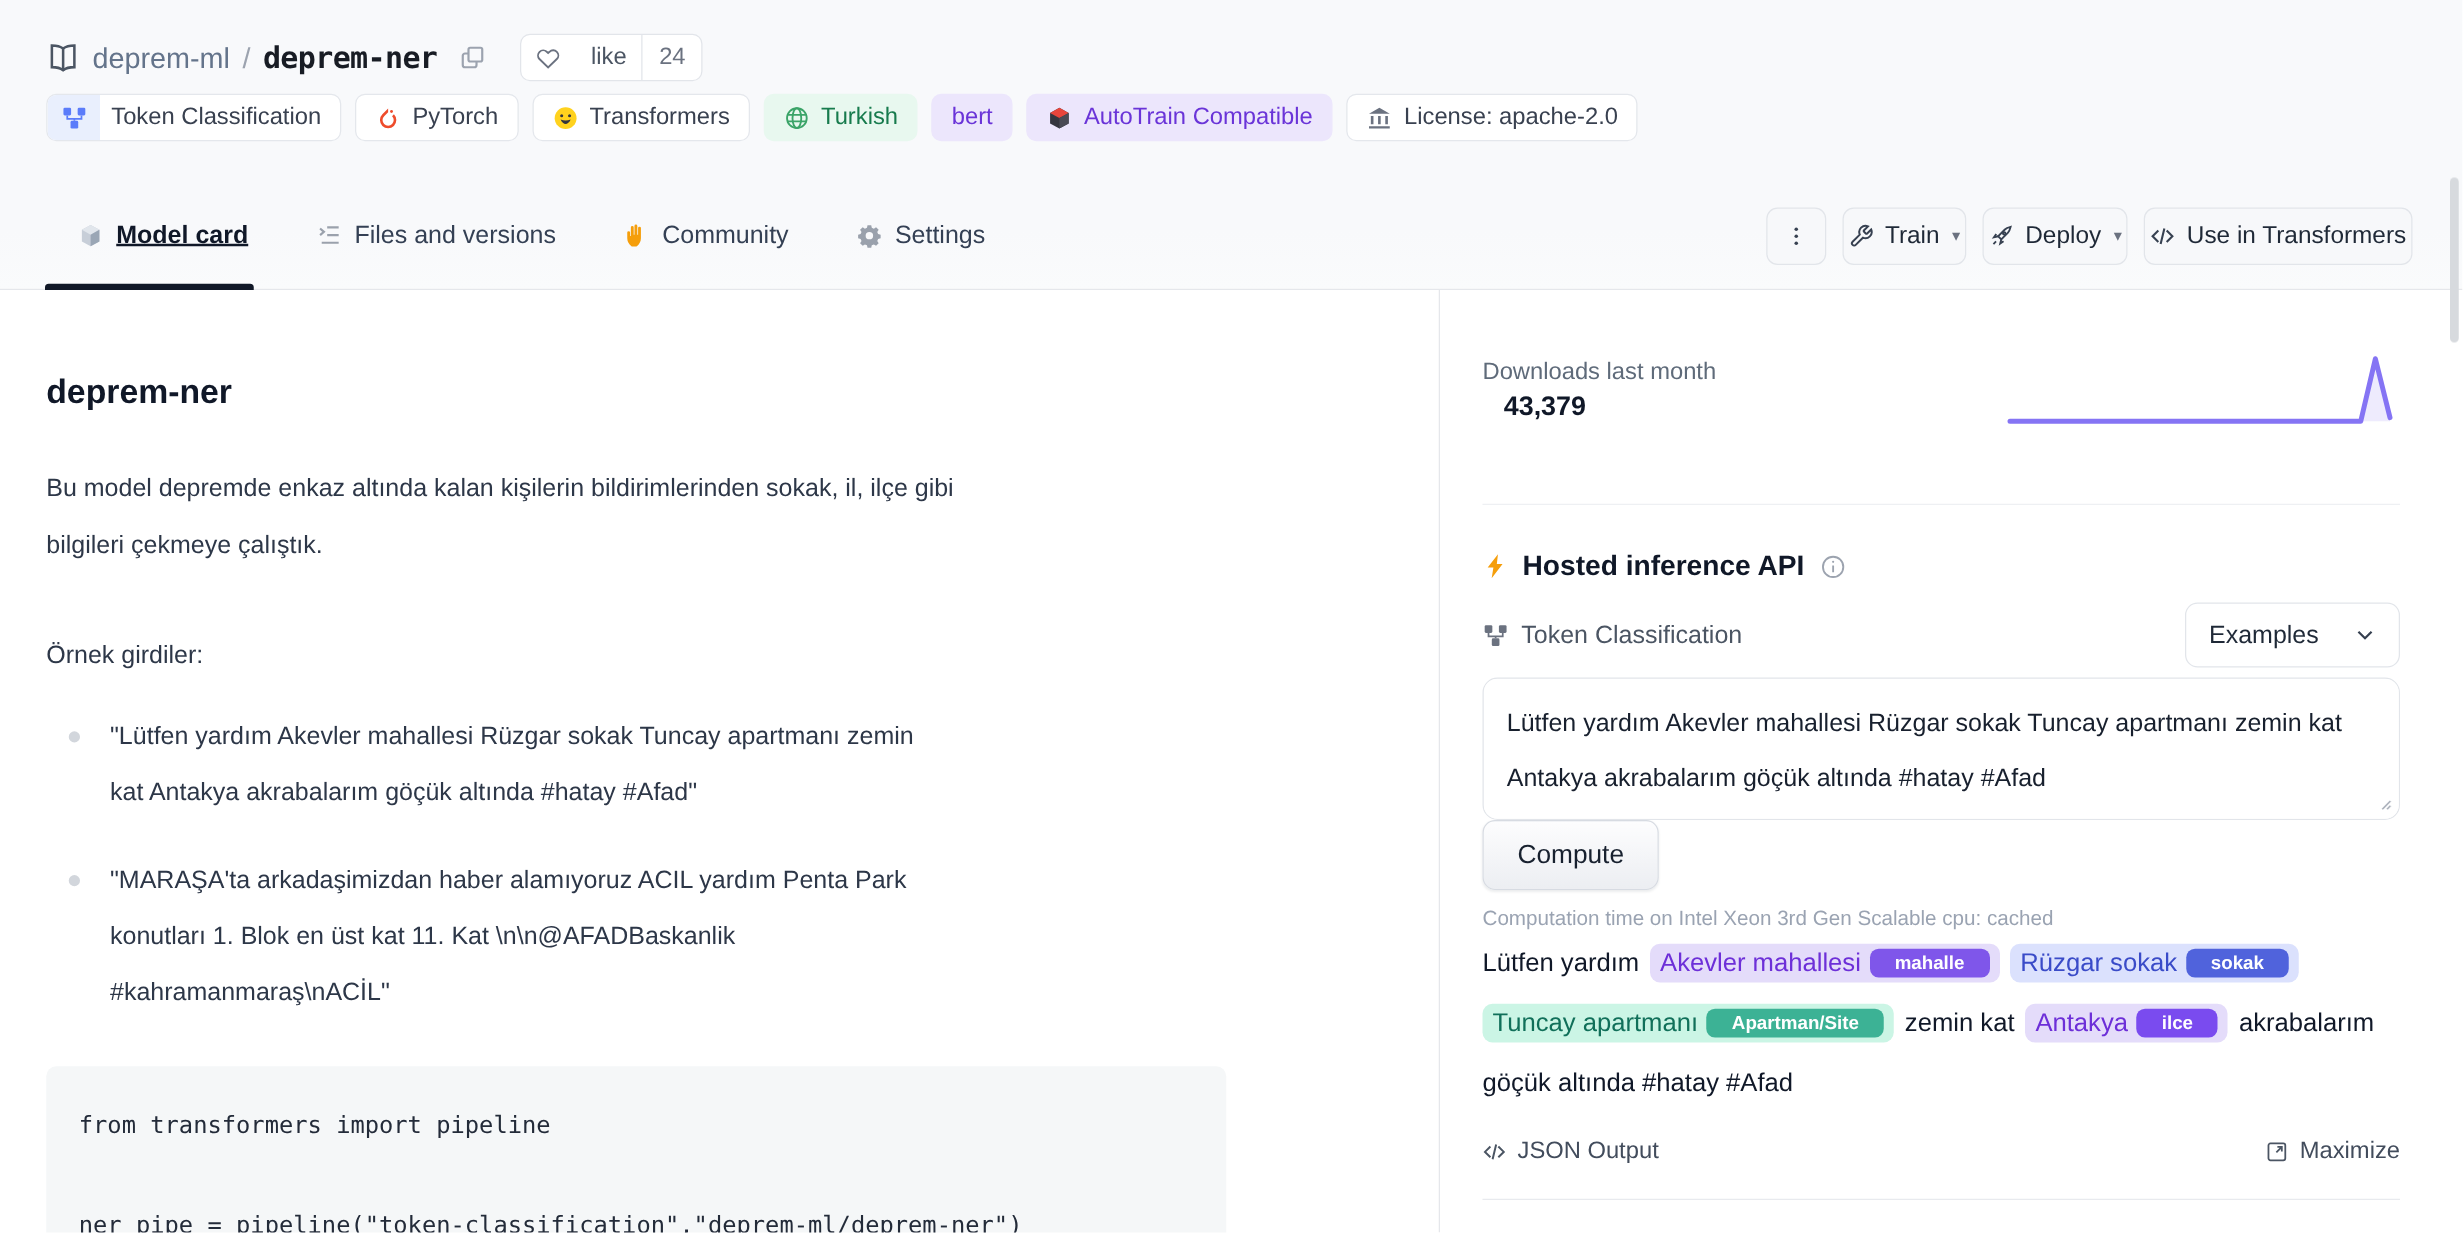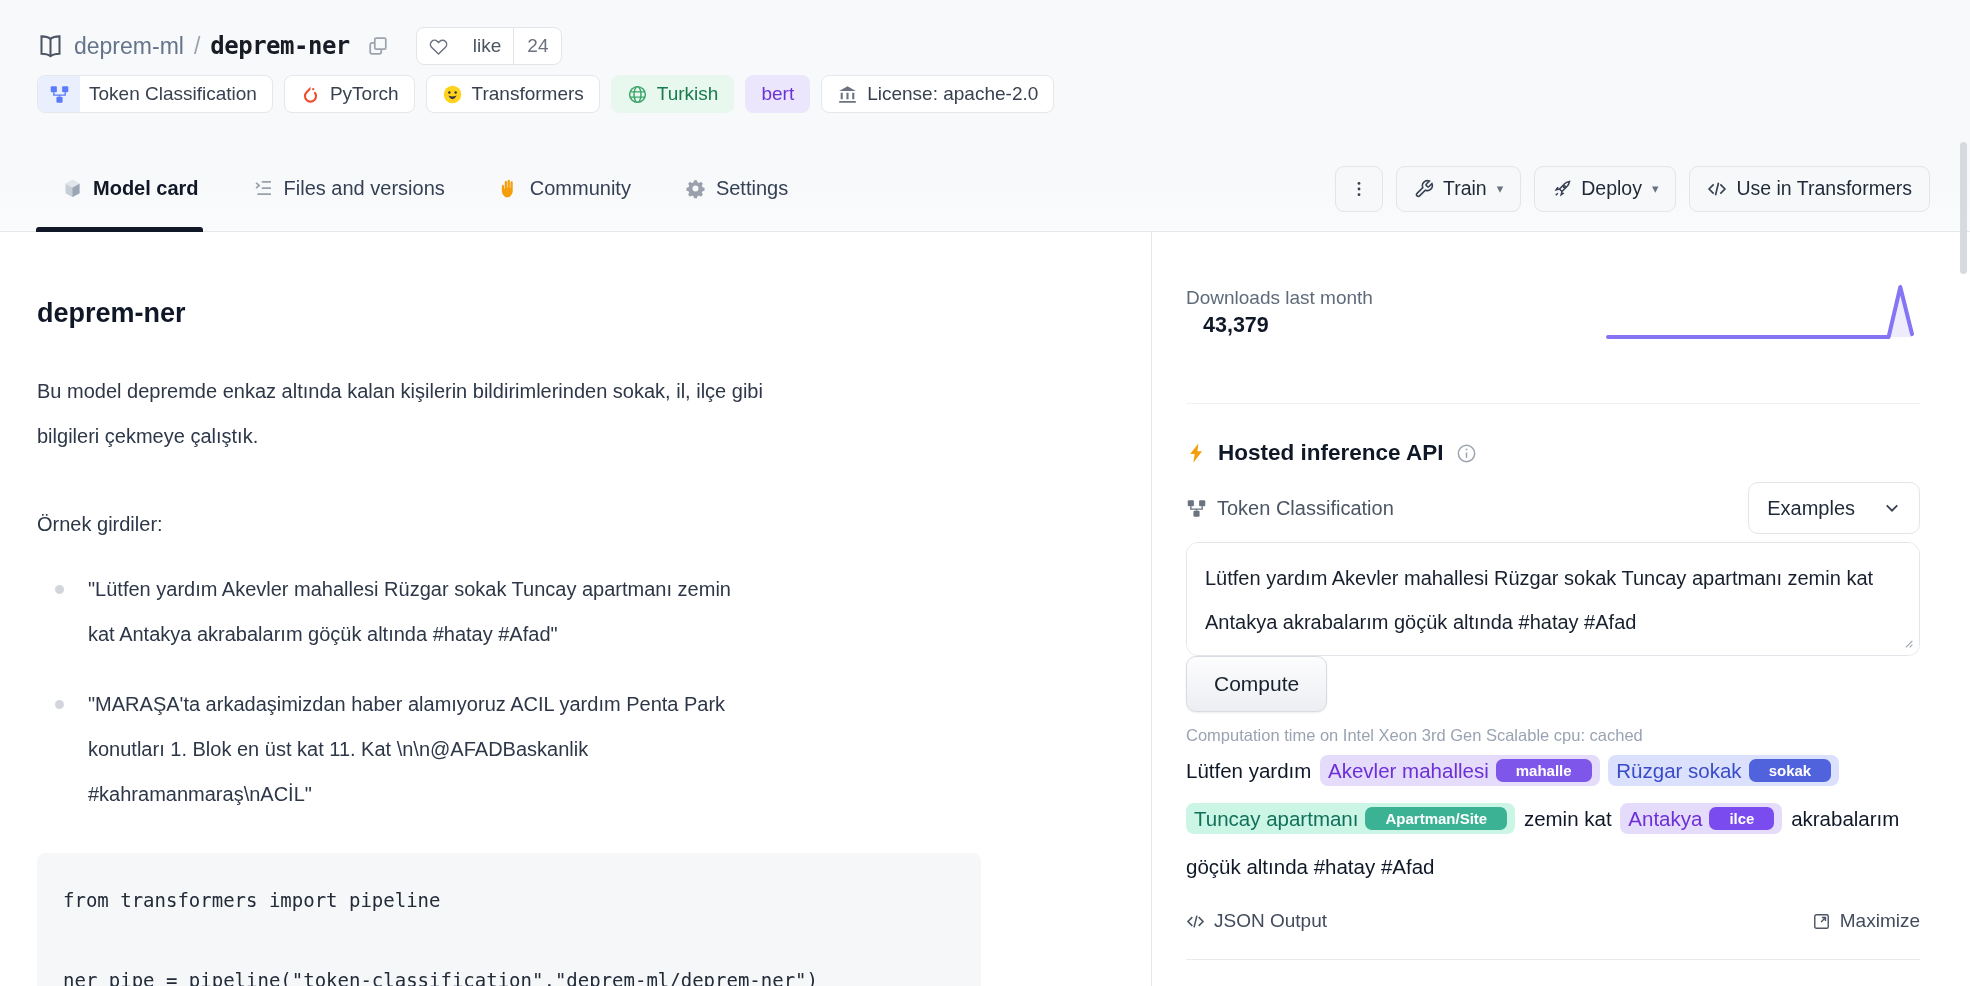--- a/index.html
+++ b/index.html
@@ -32,24 +32,24 @@
   .tag.pipeline .tag-icon svg { width:21px; height:21px; }
   .tag.language { background:#e8f8ef; border-color:#e8f8ef; color:#177b4d; }
   .tag.language .tag-icon { color:#3ba468; }
   .tag.purple { background:#ece6fc; border-color:#ece6fc; color:#6a34d8; }
   .tag.default .tag-icon { color:#6b7280; }
 
   .tabs { position:relative; display:flex; align-items:center; padding:0 40px 0 62px; margin-top:32px; height:87px; }
   .tabs-left { display:flex; gap:54px; align-items:center; height:100%; }
   .tab { display:flex; gap:10px; align-items:center; font-size:20px; color:#344054; position:relative; height:100%; background:none; border:none; padding:0; font-family:inherit; cursor:pointer; }
   .tab .ticon { width:21px; height:21px; color:#9aa1ac; }
-  .tab.active { font-weight:700; color:#101828; }
+  .tab.active { font-weight:700; color:#101828;text-decoration:underline; }
   .tab.active::after { content:""; position:absolute; left:-26px; right:-4px; bottom:0; height:5px; background:#111827; border-radius:3px 3px 0 0; }
   .tab-actions { display:flex; gap:13px; align-items:center; margin-left:auto; }
-  .act-btn { display:flex; align-items:center; gap:9px; height:46px; padding:0 17px; border:1px solid #e2e5ea; border-radius:9px; background:#f7f8fa; font-size:19.5px; color:#1f2937; font-family:inherit; cursor:pointer; }
+  .act-btn { display:flex; align-items:center; gap:9px; height:46px; padding:0 4px; border:1px solid #e2e5ea; border-radius:9px; background:#f7f8fa; font-size:19.5px; color:#1f2937; font-family:inherit; cursor:pointer; }
   .act-btn .aicon { width:20px; height:20px; color:#374151; }
   .caret { font-size:13px; color:#6b7280; margin-left:1px; }
   .kebab { width:48px; justify-content:center; padding:0; }
   .kebab .aicon{ width:18px; height:18px; }
 
   
   .content { display:flex; height:754px; }
   .main { width:1152px; border-right:1px solid #e5e7eb; position:relative; background:#fff; }
   .edit-btn { position:absolute; top:0; right:0; width:206px; height:49px; display:flex; align-items:center; justify-content:center; gap:10px; background:#fff; border:none; border-left:1px solid #e5e7eb; border-bottom:1px solid #e5e7eb; border-bottom-left-radius:10px; font-size:19px; color:#1f2937; font-family:inherit; cursor:pointer; }
   .edit-btn .aicon { width:19px; height:19px; color:#374151; }
@@ -164,20 +164,30 @@
           <svg viewBox="0 0 24 24" fill="none" stroke="currentColor" stroke-width="1.7">
             <circle cx="12" cy="12" r="9"></circle>
             <ellipse cx="12" cy="12" rx="4" ry="9"></ellipse>
             <path d="M3.5 9h17M3.5 15h17"></path>
           </svg>
         </span>
         <span class="tag-label">Turkish</span>
       </span>
       <span class="tag purple">
         <span class="tag-label">bert</span>
+      </span>
+      <span class="tag purple">
+        <span class="i tag-icon">
+          <svg viewBox="0 0 24 24">
+            <path d="M12 2.5l8.5 4.7v9.6L12 21.5l-8.5-4.7V7.2z" fill="#35363f"></path>
+            <path d="M12 2.5l8.5 4.7L12 11.9 3.5 7.2z" fill="#e8453c"></path>
+            <path d="M12 11.9v9.6l8.5-4.7V7.2z" fill="#4a4b55"></path>
+          </svg>
+        </span>
+        <span class="tag-label">AutoTrain Compatible</span>
       </span>
       <span class="tag default">
         <span class="i tag-icon">
           <svg viewBox="0 0 24 24" fill="currentColor">
             <path d="M12 2.5 2.5 8h19zM4.2 10h2.4v7.5H4.2zm6.6 0h2.4v7.5h-2.4zm6.6 0h2.4v7.5h-2.4zM2.5 19.5h19v2h-19z"></path>
           </svg>
         </span>
         <span class="tag-label">License: apache-2.0</span>
       </span>
     </div>

